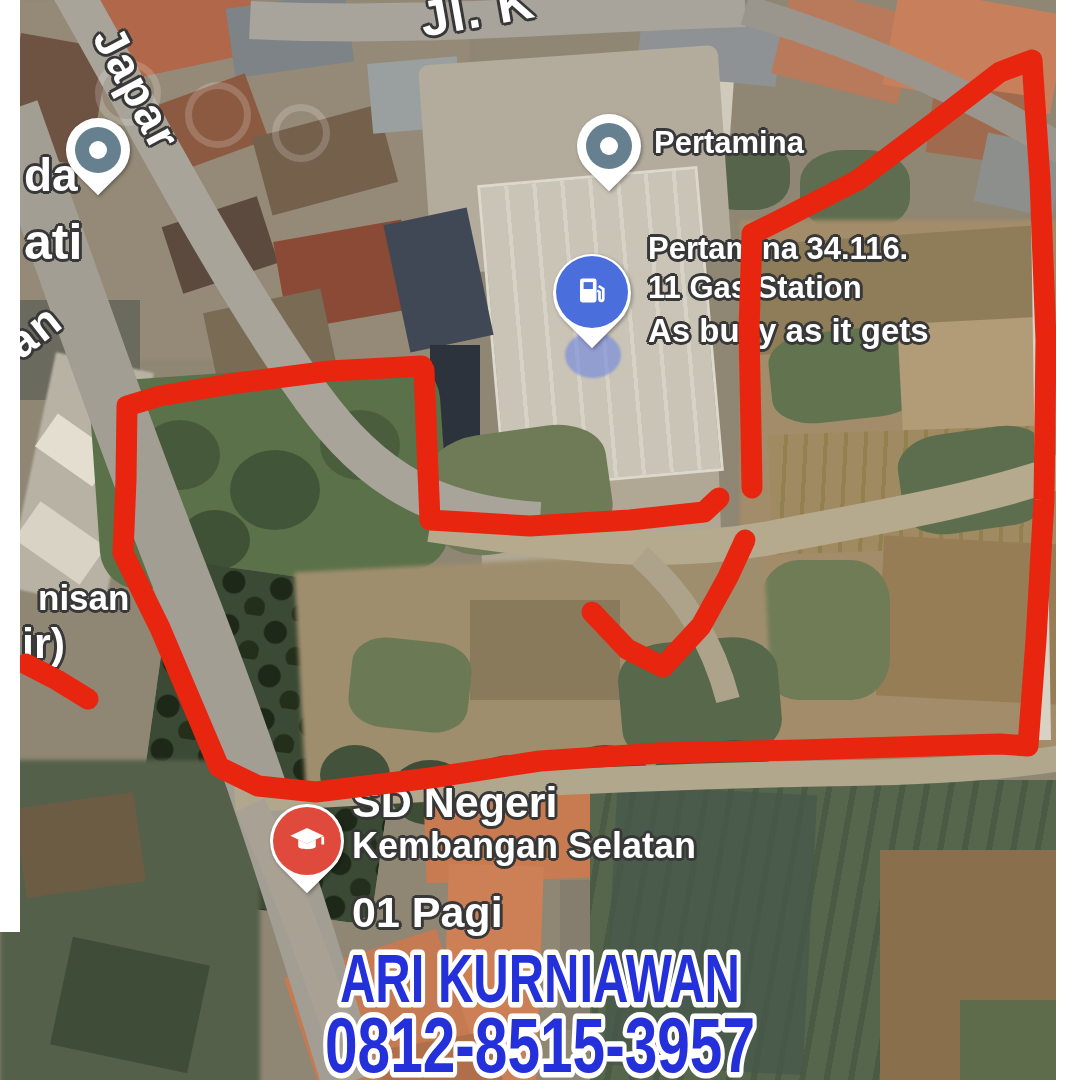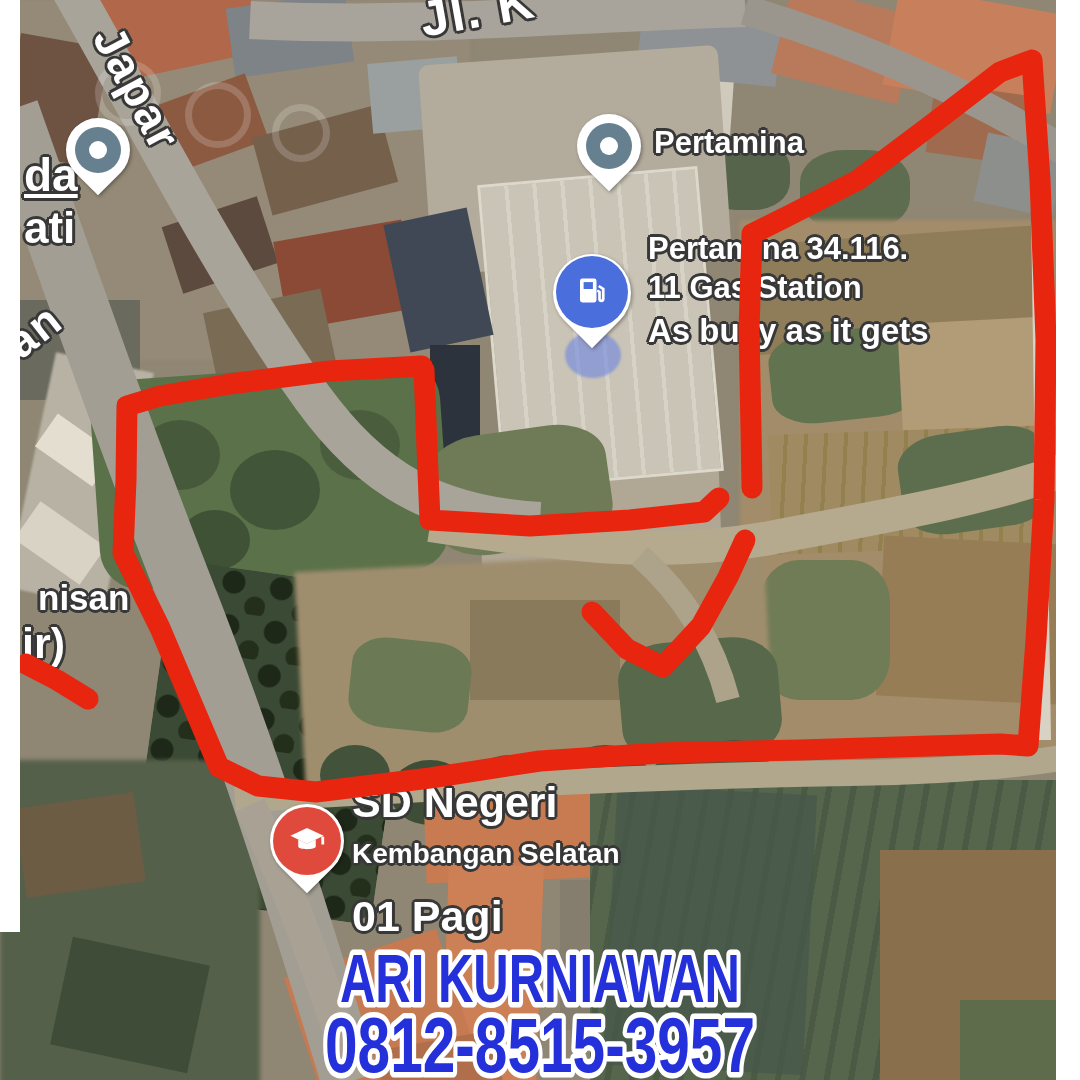--- a/index.html
+++ b/index.html
@@ -130,22 +130,22 @@
 
 <div class="layer">
 
   <div class="maplabel road" style="left:420px;top:-18px;font-size:50px;transform:rotate(-10deg);">Jl. K</div>
 
   <div class="maplabel road" style="left:128px;top:18px;font-size:46px;transform:rotate(62deg);transform-origin:left top;">Japar</div>
 
   <div class="maplabel road" style="left:6px;top:306px;font-size:45px;transform:rotate(-38deg);">an</div>
 
   <div style="position:absolute;left:24px;top:150px;">
-    <div class="maplabel" style="position:static;font-size:46px;text-decoration:underline;">da</div>
-    <div class="maplabel" style="position:static;font-size:44px;margin-top:1px;">ati</div>
+    <div class="maplabel" style="position:static;font-size:46px;">da</div>
+    <div class="maplabel" style="position:static;font-size:50px;margin-top:12px;">ati</div>
   </div>
 
   <div style="position:absolute;left:22px;top:578px;">
     <div class="maplabel" style="position:static;font-size:35px;padding-left:16px;">nisan</div>
     <div class="maplabel" style="position:static;font-size:43px;margin-top:2px;">ir)</div>
   </div>
 
   <div class="pin" style="left:65px;top:116px;width:66px;height:76px;">
     <div class="tear" style="left:1px;top:2px;width:64px;height:64px;"></div>
     <div class="pin-circle" style="left:10px;top:11px;width:46px;height:46px;background:#66808f;"></div>
@@ -181,21 +181,21 @@
     <div class="pin-circle" style="left:5px;top:7px;width:68px;height:68px;background:#e04a3c;">
       <svg width="42" height="42" viewBox="0 0 24 24">
         <path d="M12 4.5 L21.5 9 L12 13.5 L2.5 9 Z" fill="#fff"></path>
         <path d="M7 11.2 L7 15.2 C7 17.2 17 17.2 17 15.2 L17 11.2 L12 13.6 Z" fill="#fff"></path>
         <path d="M21 9.5 L21 14" stroke="#fff" stroke-width="1.6"></path>
       </svg>
     </div>
   </div>
   <div style="position:absolute;left:352px;top:778px;">
     <div class="maplabel" style="position:static;font-size:43px;">SD Negeri</div>
-    <div class="maplabel" style="position:static;font-size:28px;margin-top:12px;">Kembangan Selatan</div>
+    <div class="maplabel" style="position:static;font-size:36px;">Kembangan Selatan</div>
     <div class="maplabel" style="position:static;font-size:43px;margin-top:22px;">01 Pagi</div>
   </div>
 </div>
 
 <svg class="layer" id="annot-svg" viewBox="0 0 1080 1080" aria-hidden="true">
     <polyline points="422,366 330,371 230,384 160,396 127,406 126,480 123,553 160,628 219,767 258,786 316,792 430,778 540,761 660,753 800,750 930,746 1000,744 1028,746 1036,640 1044,500 1046,340 1040,180 1032,60 1000,72 935,122 858,180 790,215 752,234 749,330 751,430 752,488" fill="none" stroke="#e8250f" stroke-width="21" stroke-linecap="round" stroke-linejoin="round"></polyline>
     <polyline points="424,370 427,448 430,520 530,526 630,520 704,512 719,498" fill="none" stroke="#e8250f" stroke-width="21" stroke-linecap="round" stroke-linejoin="round"></polyline>
     <polyline points="592,612 627,649 663,667 701,626 728,577 745,540" fill="none" stroke="#e8250f" stroke-width="21" stroke-linecap="round" stroke-linejoin="round"></polyline>
     <polyline points="26,664 57,680 88,699" fill="none" stroke="#e8250f" stroke-width="21" stroke-linecap="round" stroke-linejoin="round"></polyline>
   </svg>

